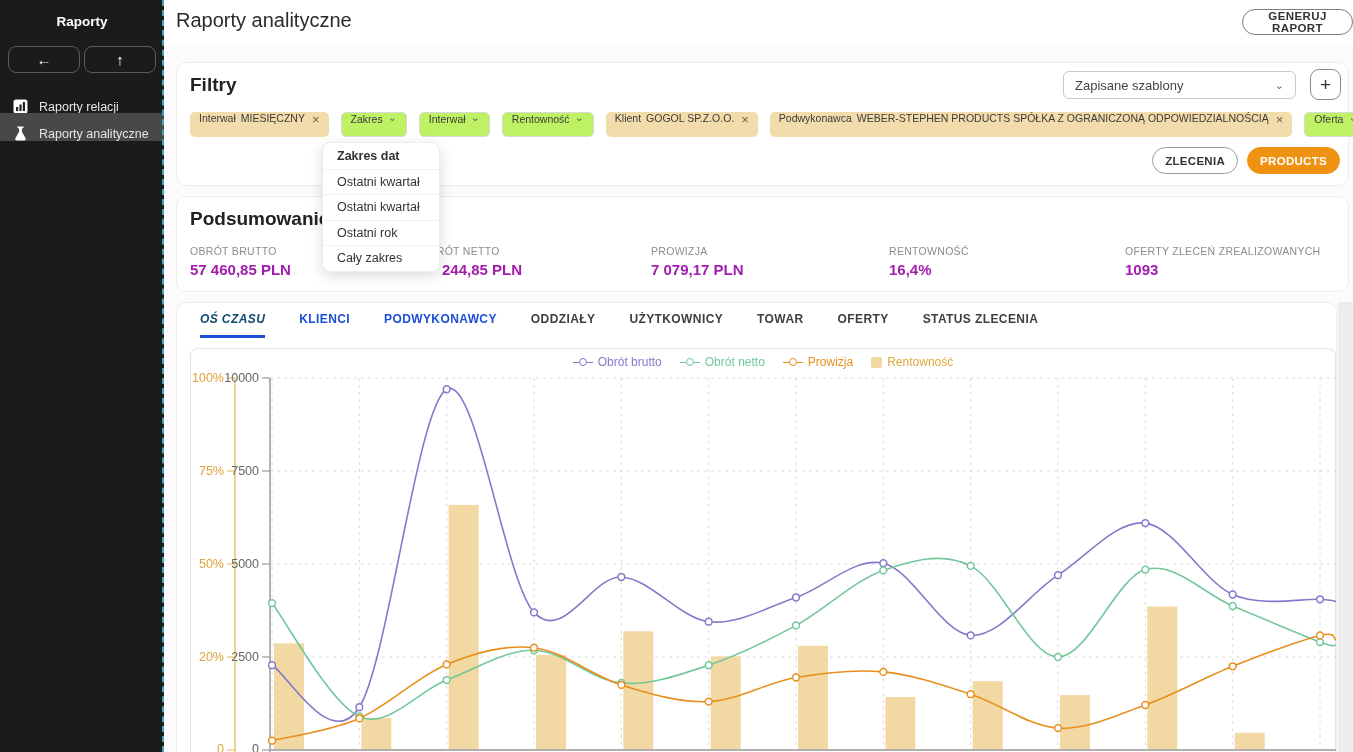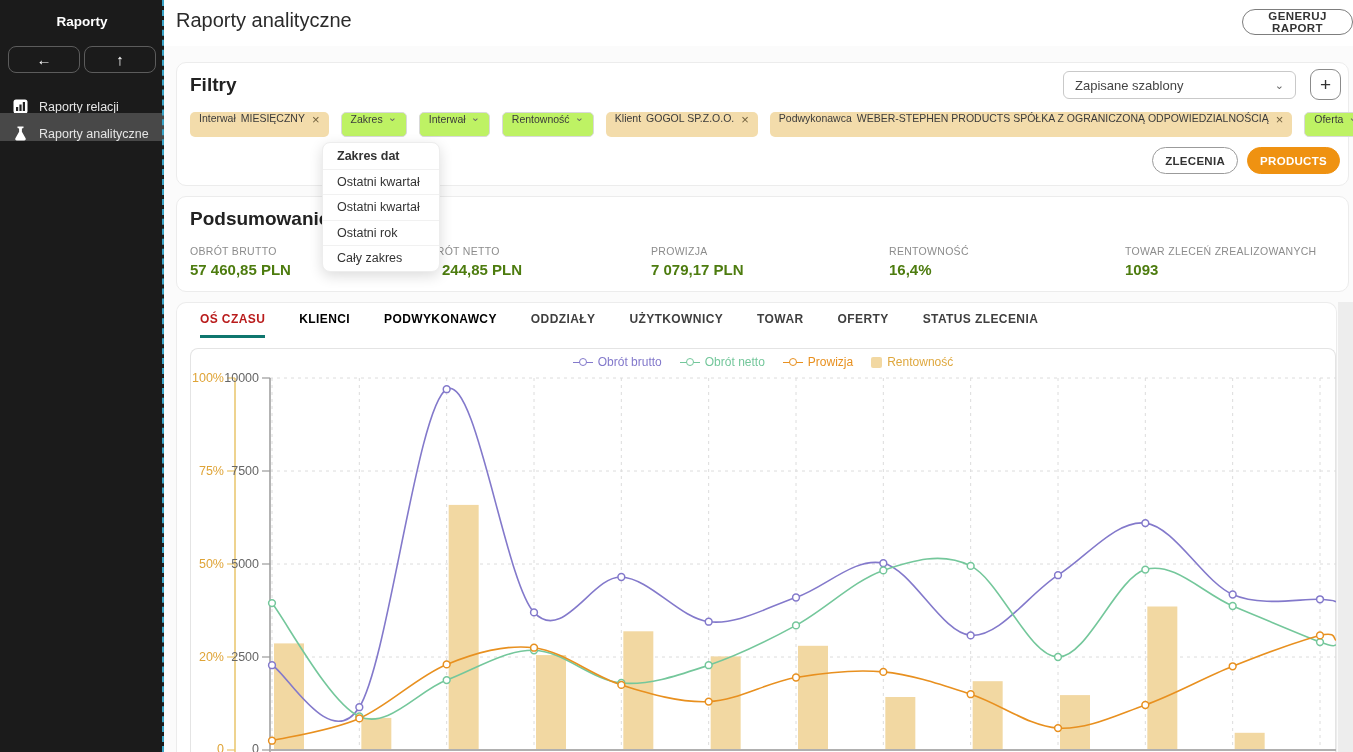--- a/index.html
+++ b/index.html
@@ -42,28 +42,28 @@
   
   #zakres-dropdown { left:322px; top:142px; width:118px; background:#fff; border:1px solid #ededed; border-radius:8px; box-shadow:0 4px 14px rgba(0,0,0,.14); z-index:40; overflow:hidden; }
   .dd-item { height:25.5px; display:flex; align-items:center; padding:0 14px; font-size:12.5px; color:#333; cursor:pointer; border-top:1px solid #f1f1f1; }
   .dd-item:first-child { border-top:none;font-weight:bold; }
 
   
   #summary-card { left:176px; top:196px; width:1173px; height:96px; }
   #summary-heading { left:190px; top:208px; font-size:19px; font-weight:bold; color:#222; }
   .stat { top:245px; }
   .stat-label { font-size:10.5px; color:#8c8c8c; letter-spacing:.3px; }
-  .stat-value { font-size:15px; font-weight:bold; color:#4d7c0f; margin-top:4px; }
+  .stat-value { font-size:15px; font-weight:bold; color:#a21caf; margin-top:4px; }
 
   
   #chart-card { left:176px; top:302px; width:1161px; height:450px; border-radius:10px 10px 0 0; border-bottom:none; }
   #tabs-row { left:200px; top:312px; display:flex; gap:34px; }
   .tab { font-size:12px; font-weight:bold; letter-spacing:.4px; color:#3f3f3f; padding-bottom:9px; cursor:pointer; }
-  .tab.active { color:#b91c1c; border-bottom:3px solid #0f766e; }
-  .tab.disabled { color:#000000; cursor:default; }
+  .tab.active { color:#0c4a6e; border-bottom:3px solid #1d4ed8;font-style:italic; }
+  .tab.disabled { color:#1d4ed8; cursor:default; }
   #chart-panel { left:190px; top:348px; width:1146px; height:404px; border:1px solid #e4e4e4; border-bottom:none; border-radius:8px 8px 0 0; background:#fff; }
   #legend { left:190px; top:355px; width:1146px; display:flex; gap:18px; justify-content:center; font-size:12px; }
   .lg-item { display:flex; align-items:center; gap:5px; cursor:pointer; }
   .lg-line { width:20px; height:9px; position:relative; }
   .lg-line .ln { position:absolute; left:0; right:0; top:4px; height:1.6px; }
   .lg-line .ring { position:absolute; left:6px; top:0.5px; width:8px; height:8px; border-radius:50%; background:#fff; border-width:1.6px; border-style:solid; }
   .lg-sq { width:11px; height:11px; border-radius:2px; }
   #chart-svg { left:190px; top:348px; }
   #right-strip { left:1338px; top:302px; width:15px; height:450px; background:#ededed; }
 
@@ -168,21 +168,21 @@
 </div>
 <div class="abs stat" style="left:651px;">
   <div class="stat-label">PROWIZJA</div>
   <div class="stat-value">7 079,17 PLN</div>
 </div>
 <div class="abs stat" style="left:889px;">
   <div class="stat-label">RENTOWNOŚĆ</div>
   <div class="stat-value">16,4%</div>
 </div>
 <div class="abs stat" style="left:1125px;">
-  <div class="stat-label">TOWAR ZLECEŃ ZREALIZOWANYCH</div>
+  <div class="stat-label">OFERTY ZLECEŃ ZREALIZOWANYCH</div>
   <div class="stat-value">1093</div>
 </div>
 
 <div id="zakres-dropdown" class="abs">
   <div class="dd-item">Zakres dat</div>
   <div class="dd-item">Ostatni kwartał</div>
   <div class="dd-item">Ostatni kwartał</div>
   <div class="dd-item">Ostatni rok</div>
   <div class="dd-item">Cały zakres</div>
 </div>

